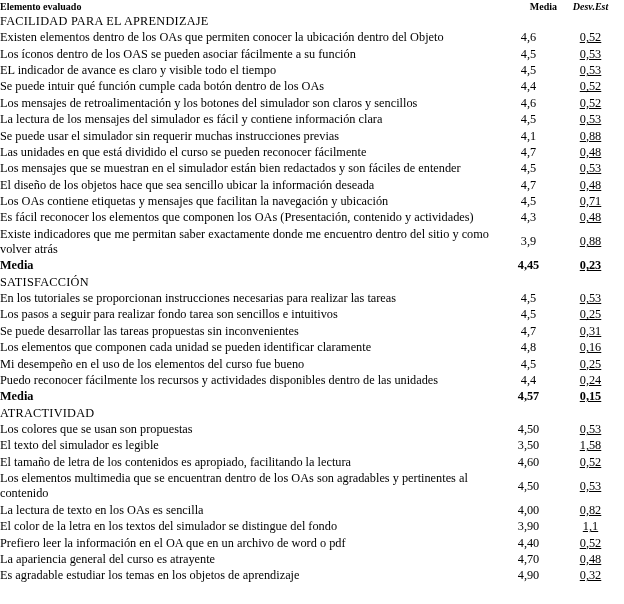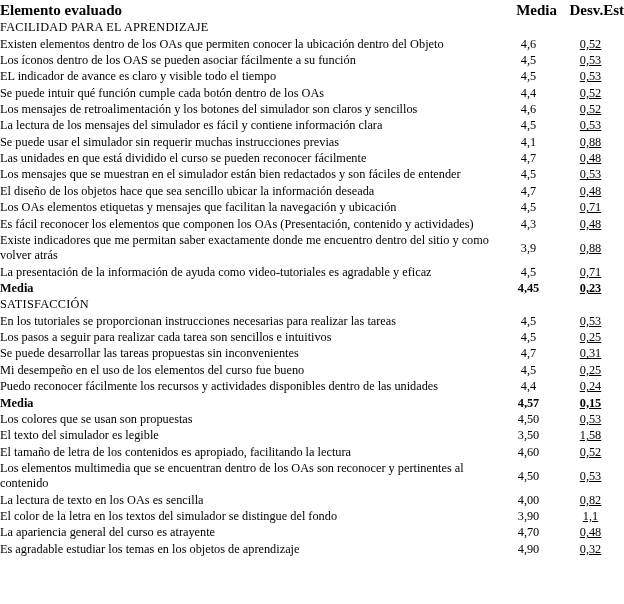--- a/index.html
+++ b/index.html
@@ -31,25 +31,25 @@
     vertical-align: middle;
     border: 0;
   }
 
   thead tr.header-row th {
     font-weight: bold;
     border-top: 1.6px solid #1a1a1a;
     border-bottom: 1.2px solid #1a1a1a;
     padding-top: 2px;
     padding-bottom: 2px;
-    font-size: 15px;
+    font-size: 10px;
   }
   th.h-item  { text-align: left;  padding-left: 3px; }
   th.h-media { text-align: right; padding-right: 8px; }
-  th.h-desv  { text-align: right; padding-right: 6px; }
+  th.h-desv  { padding-right: 6px; font-style: italic; }
 
   td.t-item {
     text-align: left;
     padding-left: 3px;
     padding-right: 6px;
     margin-top: 24px;
   }
   td.t-num {
     text-align: center;
     white-space: nowrap;
@@ -128,110 +128,120 @@
         <td class="t-item">Los mensajes que se muestran en el simulador están bien redactados y son fáciles de  entender</td>
         <td class="t-num t-media">4,5</td>
         <td class="t-num t-desv">0,53</td>
       </tr>
       <tr class="">
         <td class="t-item">El diseño de los objetos hace que sea sencillo ubicar la información deseada</td>
         <td class="t-num t-media">4,7</td>
         <td class="t-num t-desv">0,48</td>
       </tr>
       <tr class="">
-        <td class="t-item">Los OAs elementos etiquetas y mensajes que facilitan la navegación y ubicación</td>
+        <td class="t-item">Los OAs contiene etiquetas y mensajes que facilitan la navegación y ubicación</td>
         <td class="t-num t-media">4,5</td>
         <td class="t-num t-desv">0,71</td>
       </tr>
       <tr class="">
         <td class="t-item">Es fácil reconocer los elementos que componen los OAs (Presentación, contenido y actividades)</td>
         <td class="t-num t-media">4,3</td>
         <td class="t-num t-desv">0,48</td>
       </tr>
       <tr class="wrap-row">
         <td class="t-item">Existe indicadores que me permitan saber exactamente donde me encuentro dentro del sitio y como volver atrás</td>
         <td class="t-num t-media">3,9</td>
         <td class="t-num t-desv">0,88</td>
       </tr>
-      <tr class="">
-        <td class="t-item">La presentación de la información de ayuda como video-tutoriales es agradable y eficaz</td>
-        <td class="t-num t-media">4,5</td>
-        <td class="t-num t-desv">0,71</td>
-      </tr>
       <tr class="mean-row">
         <td class="t-item">Media</td>
         <td class="t-num t-media">4,45</td>
         <td class="t-num t-desv">0,23</td>
       </tr>
       <tr class="section-row">
         <td class="t-item">SATISFACCIÓN</td>
         <td class="t-num t-media"></td>
         <td class="t-num t-desv"></td>
       </tr>
       <tr class="">
         <td class="t-item">En los tutoriales se proporcionan instrucciones necesarias para realizar las tareas</td>
         <td class="t-num t-media">4,5</td>
         <td class="t-num t-desv">0,53</td>
       </tr>
       <tr class="">
-        <td class="t-item">Los pasos a seguir para realizar cada tarea son sencillos e intuitivos</td>
+        <td class="t-item">Los pasos a seguir para realizar fondo tarea son sencillos e intuitivos</td>
         <td class="t-num t-media">4,5</td>
         <td class="t-num t-desv">0,25</td>
       </tr>
       <tr class="">
         <td class="t-item">Se puede desarrollar las tareas propuestas sin inconvenientes</td>
         <td class="t-num t-media">4,7</td>
         <td class="t-num t-desv">0,31</td>
+      </tr>
+      <tr class="">
+        <td class="t-item">Los elementos que componen cada unidad se pueden identificar claramente</td>
+        <td class="t-num t-media">4,8</td>
+        <td class="t-num t-desv">0,16</td>
       </tr>
       <tr class="">
         <td class="t-item">Mi desempeño en el uso de los elementos del curso fue bueno</td>
         <td class="t-num t-media">4,5</td>
         <td class="t-num t-desv">0,25</td>
       </tr>
       <tr class="">
         <td class="t-item">Puedo reconocer fácilmente los recursos y actividades disponibles dentro de las unidades</td>
         <td class="t-num t-media">4,4</td>
         <td class="t-num t-desv">0,24</td>
       </tr>
       <tr class="mean-row">
         <td class="t-item">Media</td>
         <td class="t-num t-media">4,57</td>
         <td class="t-num t-desv">0,15</td>
       </tr>
+      <tr class="section-row">
+        <td class="t-item">ATRACTIVIDAD</td>
+        <td class="t-num t-media"></td>
+        <td class="t-num t-desv"></td>
+      </tr>
       <tr class="">
         <td class="t-item">Los colores que se usan son propuestas</td>
         <td class="t-num t-media">4,50</td>
         <td class="t-num t-desv">0,53</td>
       </tr>
       <tr class="">
         <td class="t-item">El texto del simulador es legible</td>
         <td class="t-num t-media">3,50</td>
         <td class="t-num t-desv">1,58</td>
       </tr>
       <tr class="">
         <td class="t-item">El tamaño de letra de los contenidos es apropiado, facilitando la lectura</td>
         <td class="t-num t-media">4,60</td>
         <td class="t-num t-desv">0,52</td>
       </tr>
       <tr class="">
-        <td class="t-item">Los elementos multimedia que se encuentran dentro de los OAs son reconocer y pertinentes al contenido</td>
+        <td class="t-item">Los elementos multimedia que se encuentran dentro de los OAs son agradables y pertinentes al contenido</td>
         <td class="t-num t-media">4,50</td>
         <td class="t-num t-desv">0,53</td>
       </tr>
       <tr class="">
         <td class="t-item">La lectura de texto en los OAs es sencilla</td>
         <td class="t-num t-media">4,00</td>
         <td class="t-num t-desv">0,82</td>
       </tr>
       <tr class="">
         <td class="t-item">El color de la letra en los textos del simulador se distingue del fondo</td>
         <td class="t-num t-media">3,90</td>
         <td class="t-num t-desv">1,1</td>
       </tr>
       <tr class="">
+        <td class="t-item">Prefiero leer la información en el OA que en un archivo de word o pdf</td>
+        <td class="t-num t-media">4,40</td>
+        <td class="t-num t-desv">0,52</td>
+      </tr>
+      <tr class="">
         <td class="t-item">La apariencia general del curso es atrayente</td>
         <td class="t-num t-media">4,70</td>
         <td class="t-num t-desv">0,48</td>
       </tr>
       <tr class="">
         <td class="t-item">Es agradable estudiar los temas en los objetos de aprendizaje</td>
         <td class="t-num t-media">4,90</td>
         <td class="t-num t-desv">0,32</td>
       </tr>
     </tbody>

